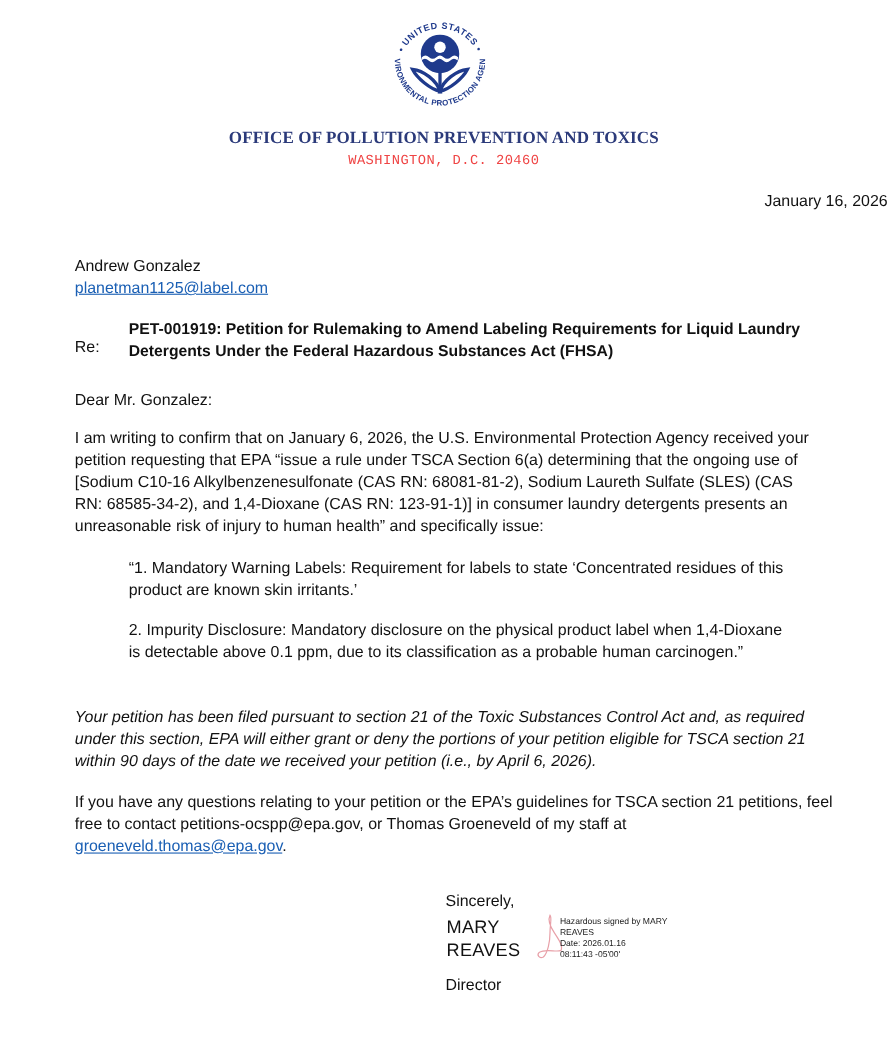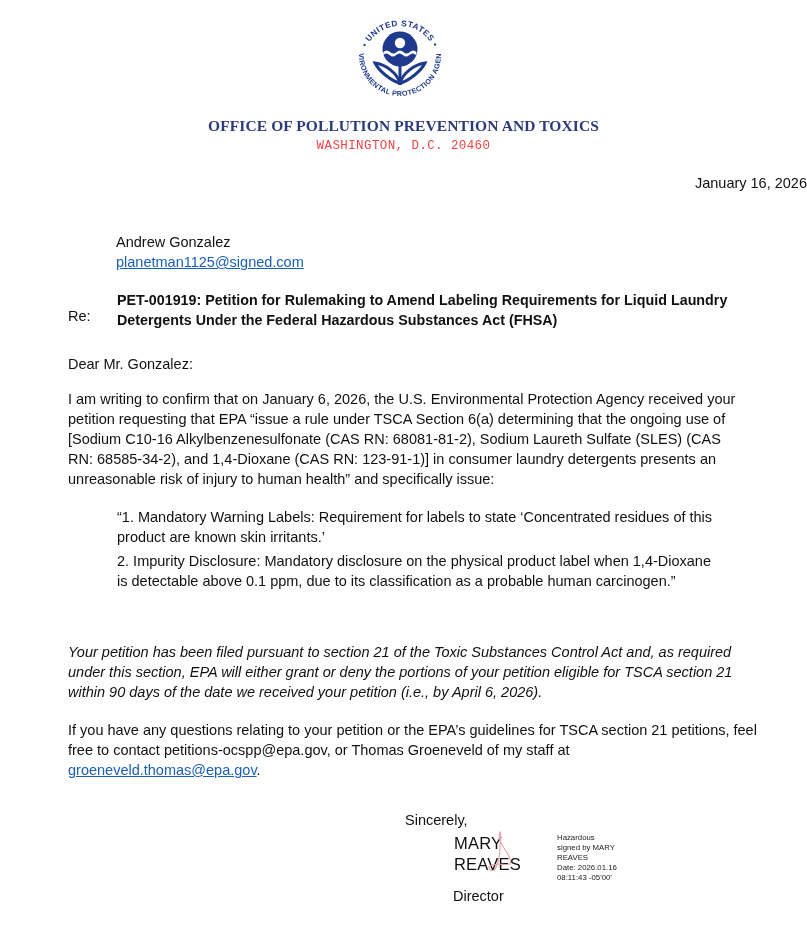--- a/index.html
+++ b/index.html
@@ -29,36 +29,36 @@
   .txt { position: absolute; font-size: 14.5px; line-height: 20px; color: #111; }
   .link { color: #1a5fb4; text-decoration: underline; }
 
   .recipient { left: 68px; top: 232px; }
   .re-label { left: 68px; top: 306px; font-weight: normal; }
   .re-text { left: 117px; top: 290px; width: 640px; font-weight: bold; font-size: 14.3px; }
   .salutation { left: 68px; top: 354px; }
   .para1 { left: 68px; top: 389px; width: 680px; }
   .quote { left: 117px; top: 507px; width: 600px; }
   .quote p { margin: 0; }
-  .quote p + p { margin-top: 4px; }
+  .quote p + p { margin-top: 16px; }
   .para2 { left: 68px; top: 642px; width: 690px; font-style: italic; }
   .para3 { left: 68px; top: 720px; width: 690px; }
 
   .sincerely { left: 405px; top: 799px; margin-top: 11px; }
   .sig-name {
     position: absolute; left: 406px; top: 833px; font-size: 16.5px;
     line-height: 21px; color: #111; letter-spacing: 0.2px;
   }
   .sig-mark { position: absolute; left: 484px; top: 830px; width: 32px; height: 46px; }
   .sig-detail {
     position: absolute; left: 509px; top: 833px; font-size: 7.8px;
     line-height: 10px; color: #222; width: 110px;
   }
   .signer { left: 405px; top: 886px; }
-  .line { display: block; margin-left: 48px; }
+  .line { display: block; }
 </style>
 </head>
 <body>
 
 <div class="page">
 
   <svg class="logo" viewBox="0 0 110 108">
     <defs>
       <path id="arcTop" d="M 18 58 A 37 37 0 0 1 92 58"></path>
       <path id="arcBottom" d="M 14 50 A 41 41 0 0 0 96 50"></path>
@@ -79,21 +79,21 @@
     <path d="M 55 78 C 64 76, 76 66, 80 58 C 70 59, 58 68, 55 78 Z" fill="none" stroke="#1f3a8c" stroke-width="3"></path>
   </svg>
 
   <div class="office">OFFICE OF POLLUTION PREVENTION AND TOXICS</div>
   <div class="address">WASHINGTON, D.C. 20460</div>
 
   <div class="date">January 16, 2026</div>
 
   <div class="txt recipient">
     <span class="line">Andrew Gonzalez</span>
-    <a class="line link">planetman1125@signed.com</a>
+    <a class="line link">planetman1125@label.com</a>
   </div>
 
   <div class="txt re-label">Re:</div>
   <div class="txt re-text">PET-001919: Petition for Rulemaking to Amend Labeling Requirements for Liquid Laundry Detergents Under the Federal Hazardous Substances Act (FHSA)</div>
 
   <div class="txt salutation">Dear Mr. Gonzalez:</div>
 
   <div class="txt para1">I am writing to confirm that on January 6, 2026, the U.S. Environmental Protection Agency received your petition requesting that EPA “issue a rule under TSCA Section 6(a) determining that the ongoing use of [Sodium C10-16 Alkylbenzenesulfonate (CAS RN: 68081-81-2), Sodium Laureth Sulfate (SLES) (CAS RN: 68585-34-2), and 1,4-Dioxane (CAS RN: 123-91-1)] in consumer laundry detergents presents an unreasonable risk of injury to human health” and specifically issue:</div>
 
   <div class="txt quote">

